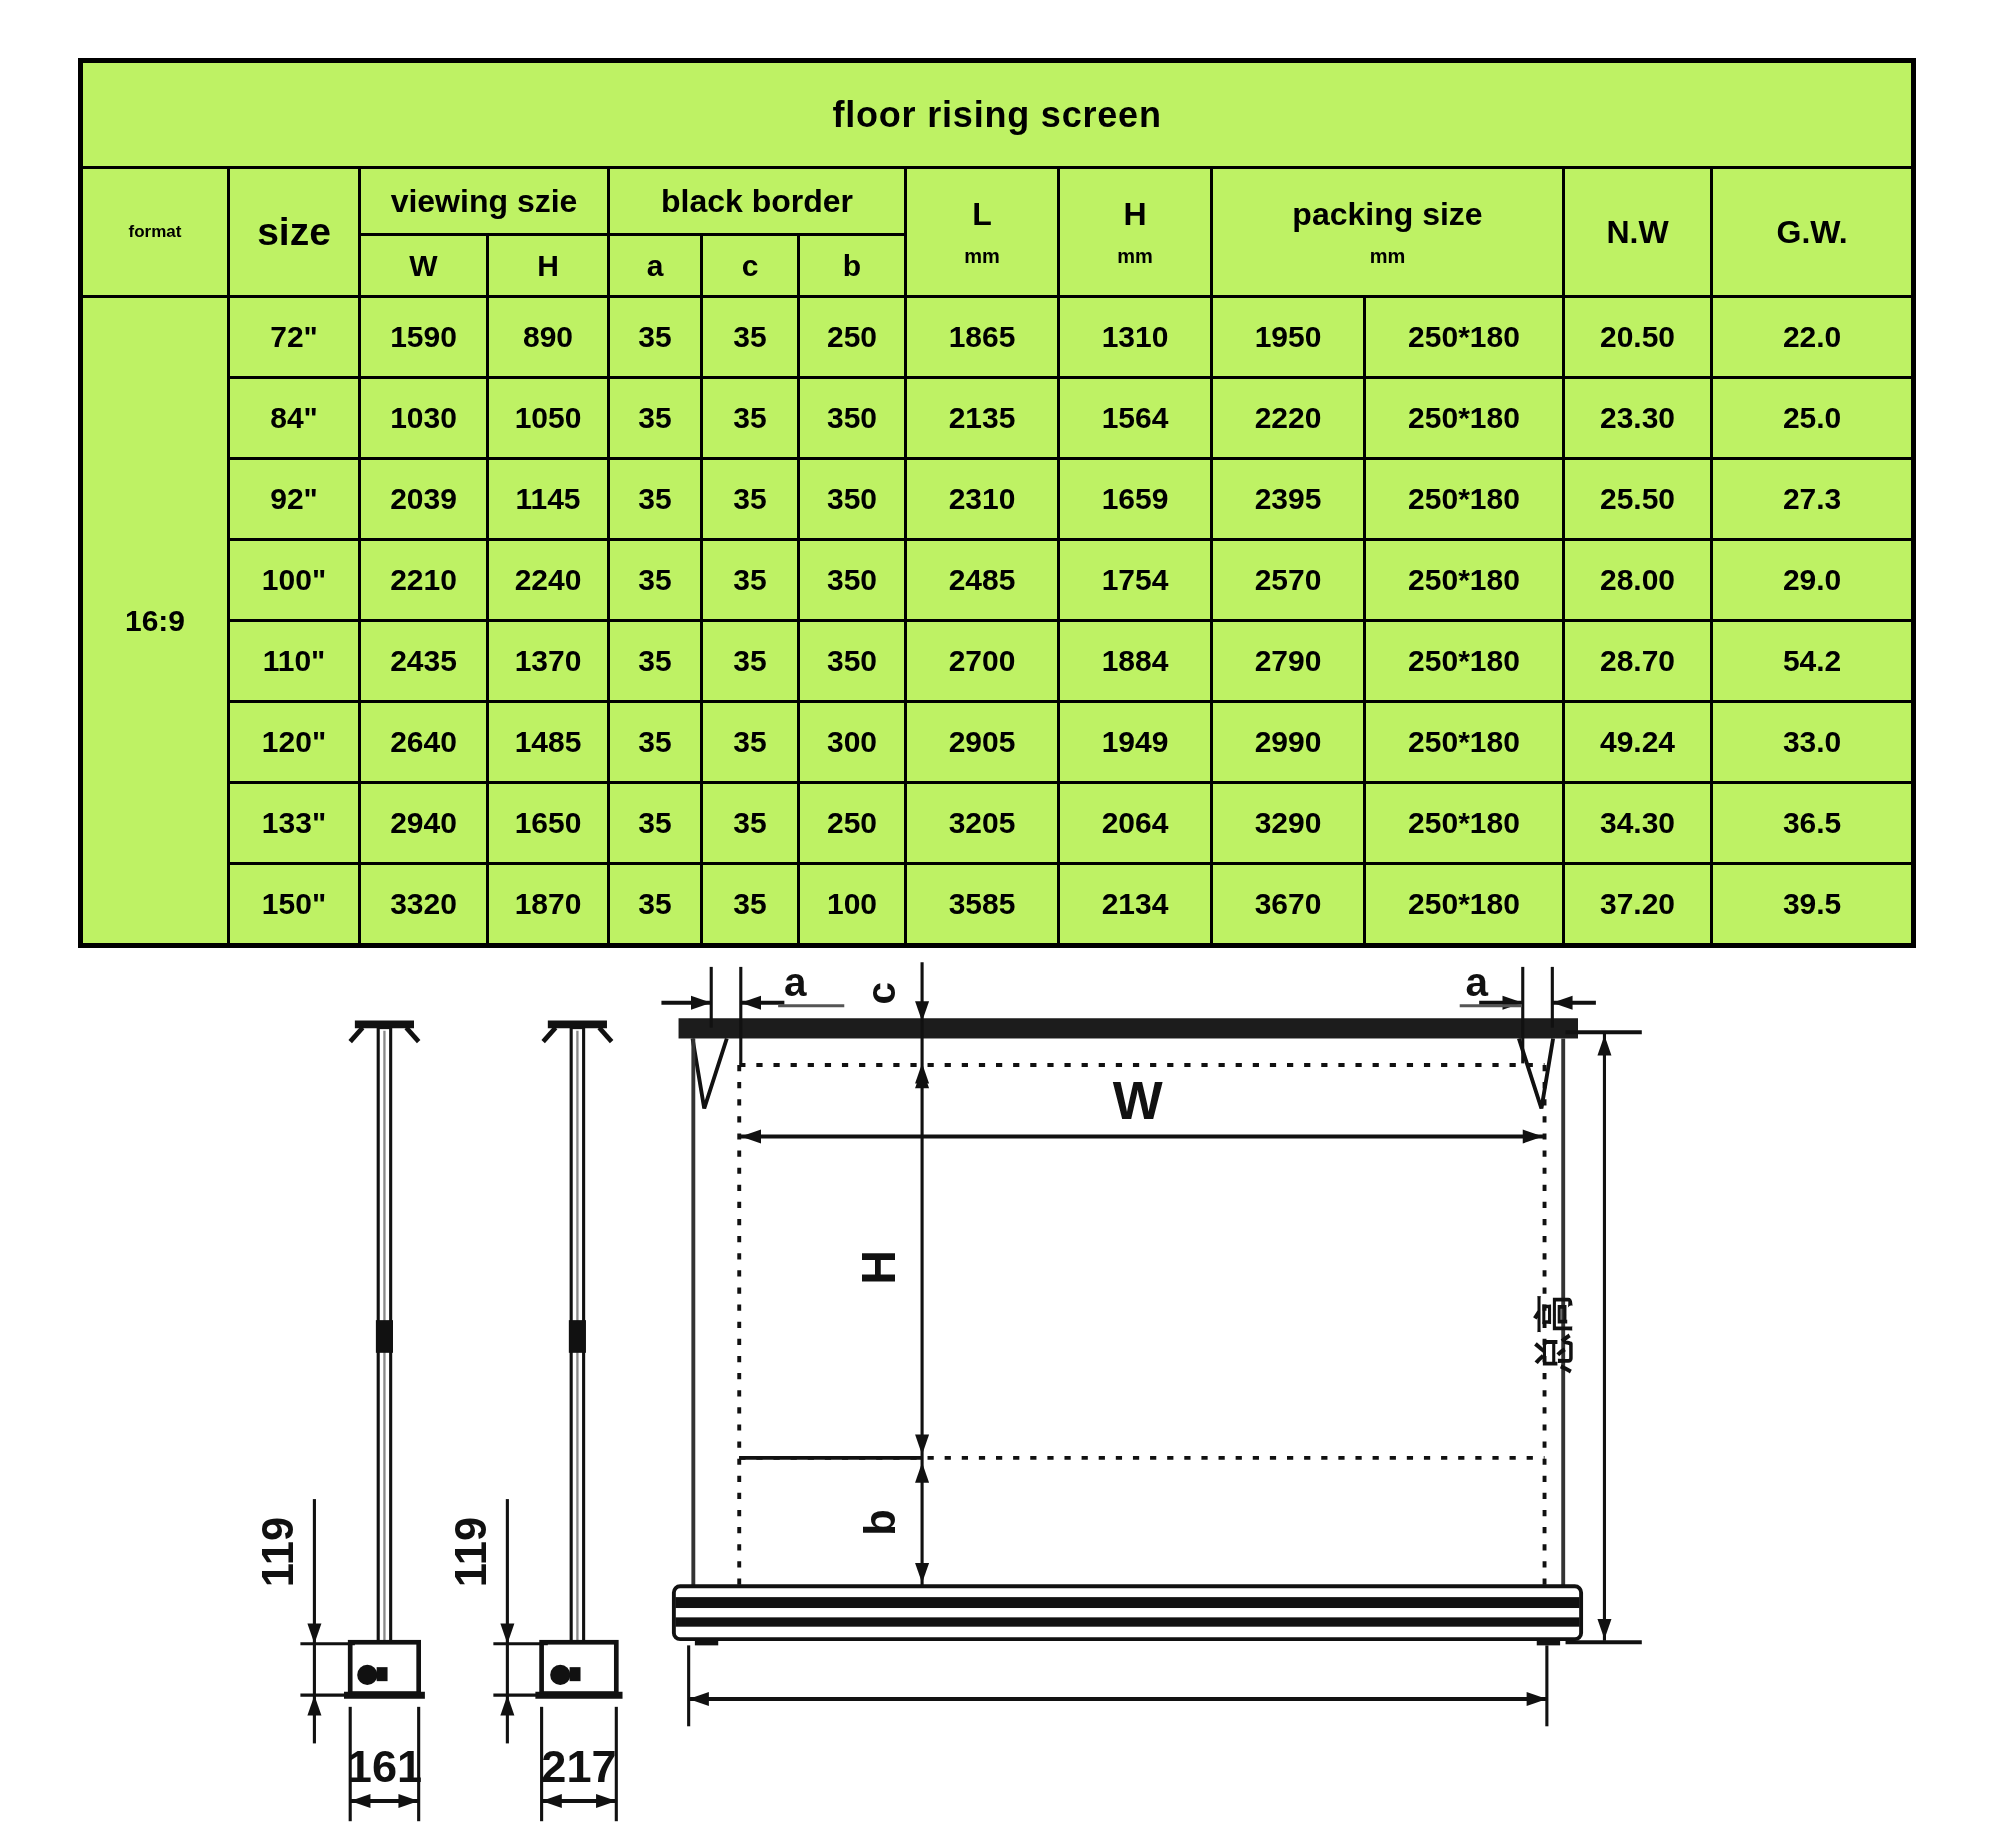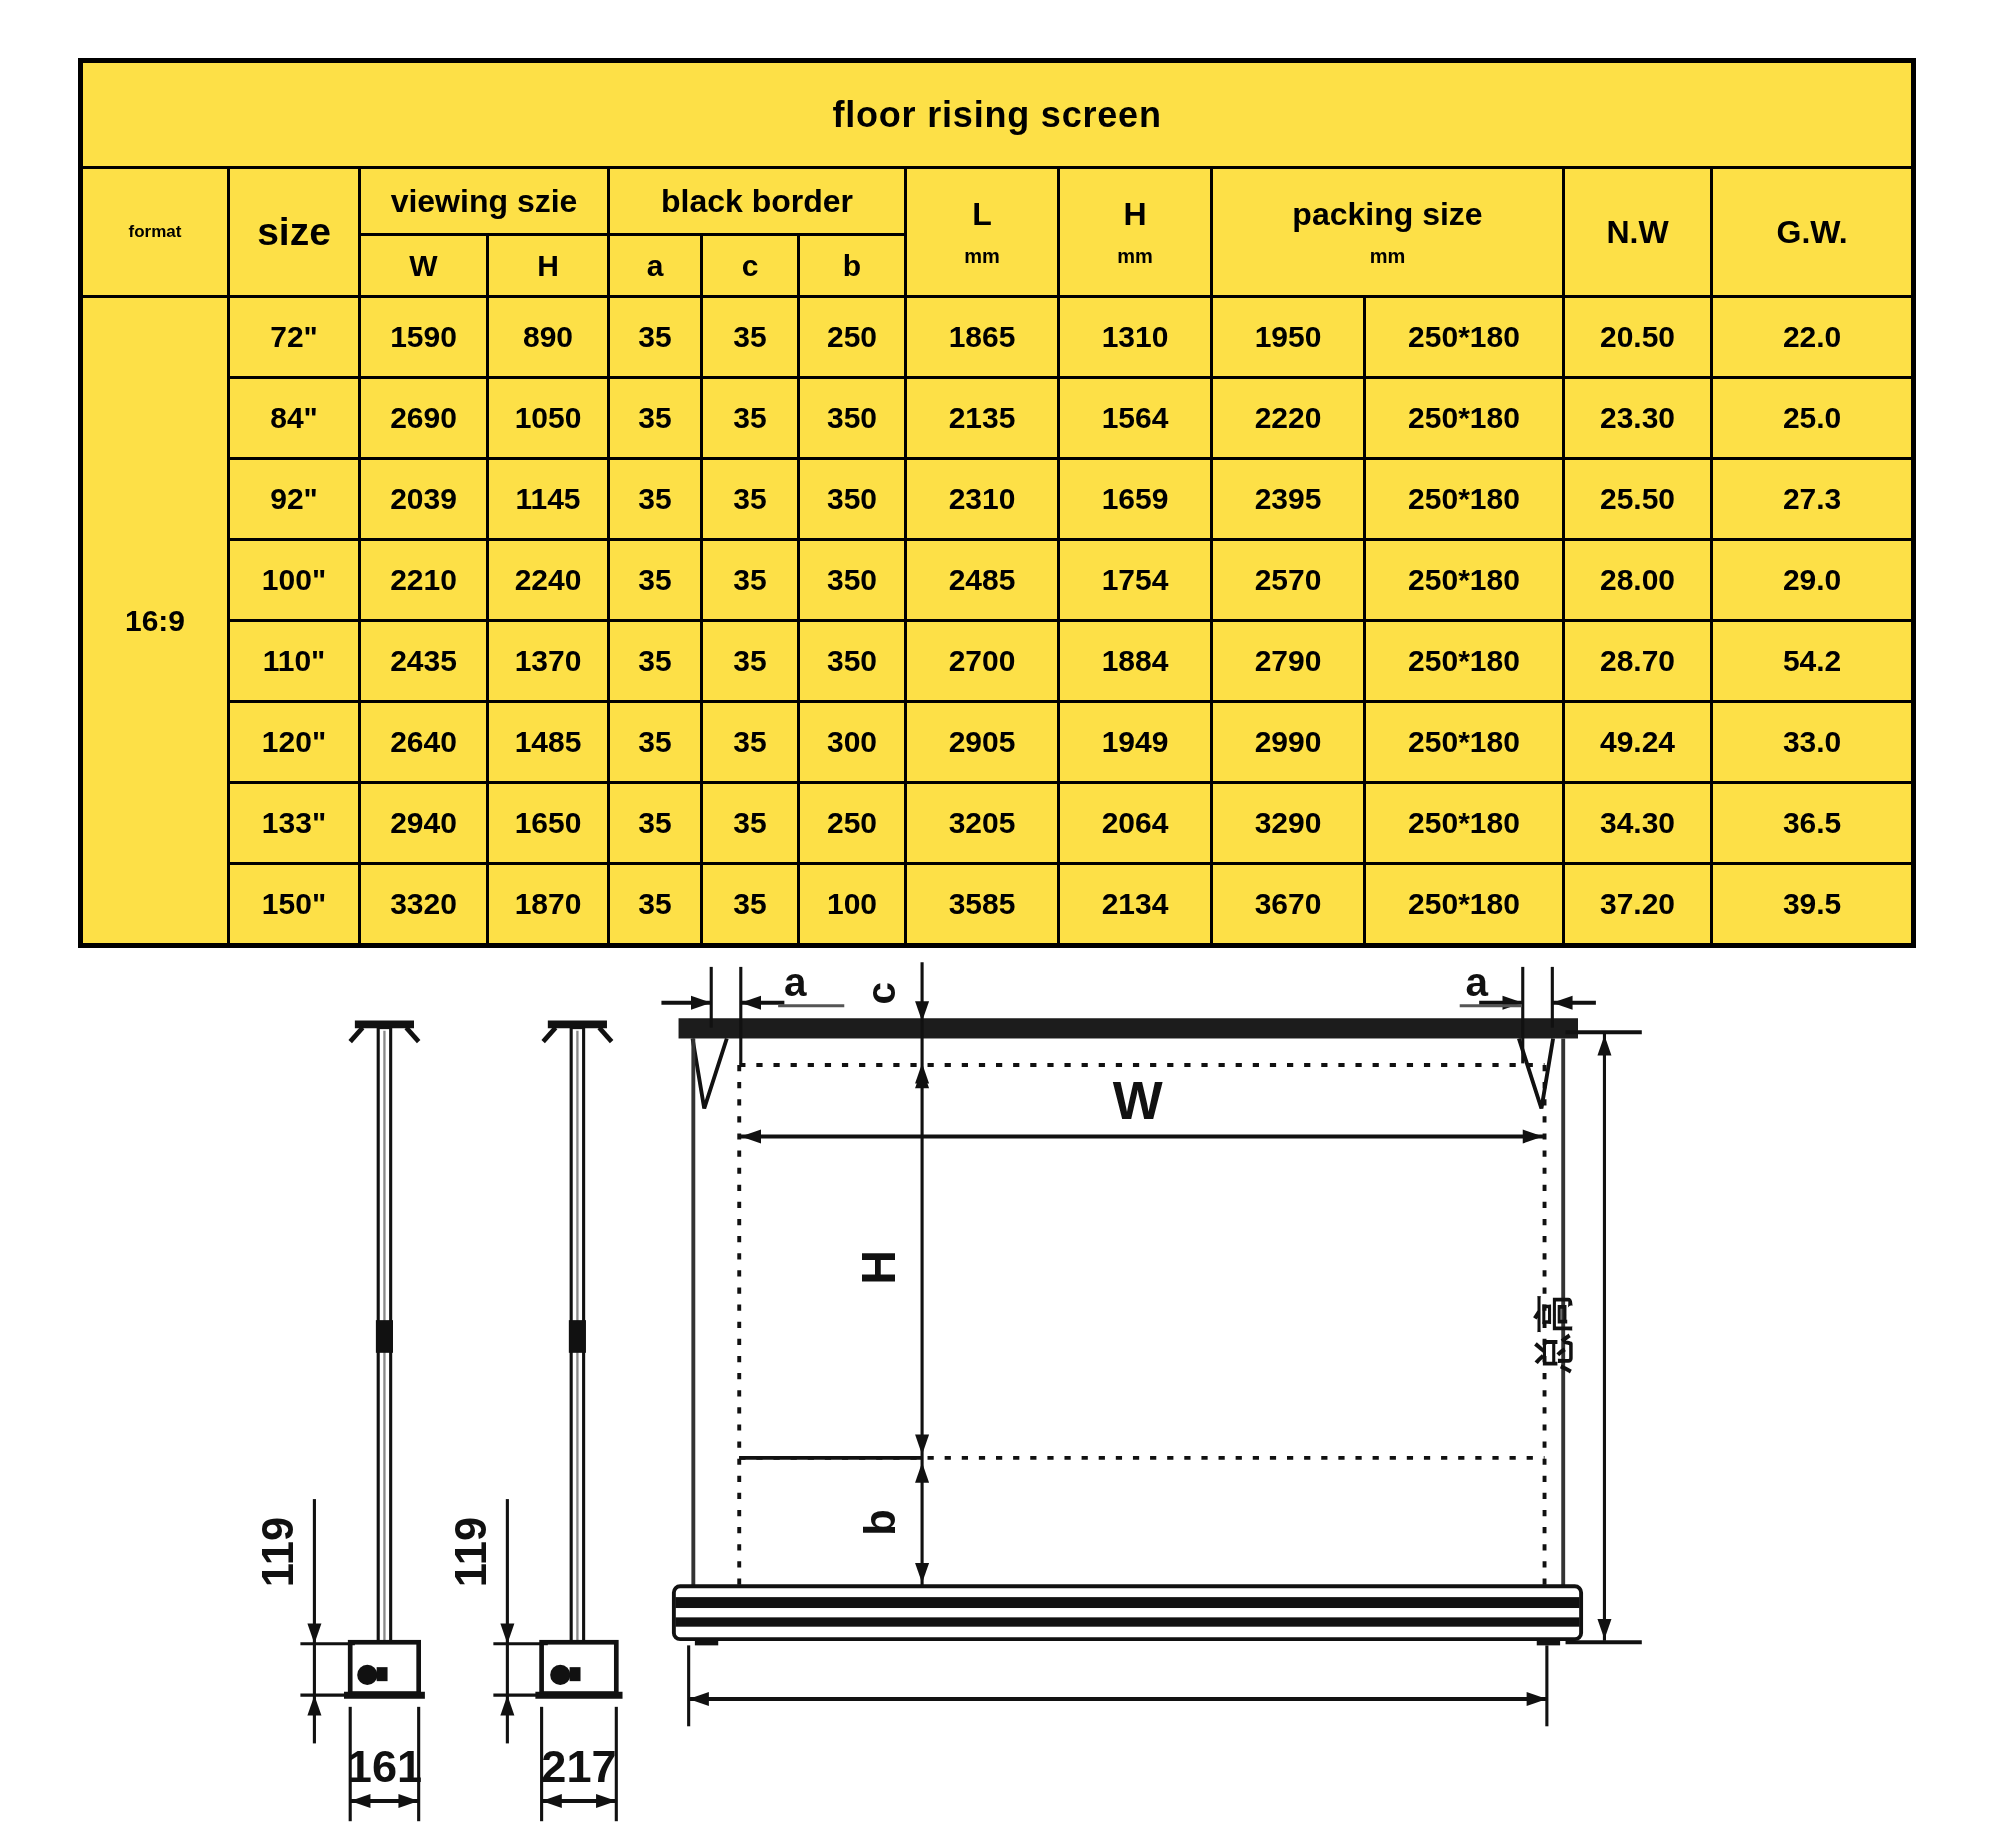--- a/index.html
+++ b/index.html
@@ -1,17 +1,17 @@
 <!DOCTYPE html>
 <html style="font-size:12.5px"><head>
 <meta charset="utf-8">
 <style>
   html,body{margin:0;padding:0;background:#fff;}
   body{width:1992px;height:1843px;position:relative;font-family:"Liberation Sans",sans-serif;color:#000;overflow:hidden;}
-  .spec-table{position:absolute;left:78px;top:58px;width:1835px;border-collapse:collapse;table-layout:fixed;background:#fde047;}
+  .spec-table{position:absolute;left:78px;top:58px;width:1835px;border-collapse:collapse;table-layout:fixed;background:#bef264;}
   .spec-table th,.spec-table td{border:3.1px solid #000;text-align:center;vertical-align:middle;font-weight:700;padding:0;}
   .spec-table{border:5.4px solid #000;}
   .title-cell{height:103px;font-size:36px;letter-spacing:0.8px;}
   .group-head{height:64px;font-size:32px;}
   .sub-head{height:59px;font-size:30px;}
   .two-line .big{font-size:32px;line-height:1.05;}
   .two-line .unit{font-size:20px;line-height:1.0;margin-top:14px;}
   .format-head{font-size:17px;font-weight:700;}
   .size-head{font-size:39px;}
   .spec-table tbody td{height:78px;font-size:30px;}
@@ -81,21 +81,21 @@
         <td>250</td>
         <td>1865</td>
         <td>1310</td>
         <td>1950</td>
         <td>250*180</td>
         <td>20.50</td>
         <td>22.0</td>
       </tr>
       <tr>
         <td>84"</td>
-        <td>2690</td>
+        <td>1030</td>
         <td>1050</td>
         <td>35</td>
         <td>35</td>
         <td>350</td>
         <td>2135</td>
         <td>1564</td>
         <td>2220</td>
         <td>250*180</td>
         <td>23.30</td>
         <td>25.0</td>

